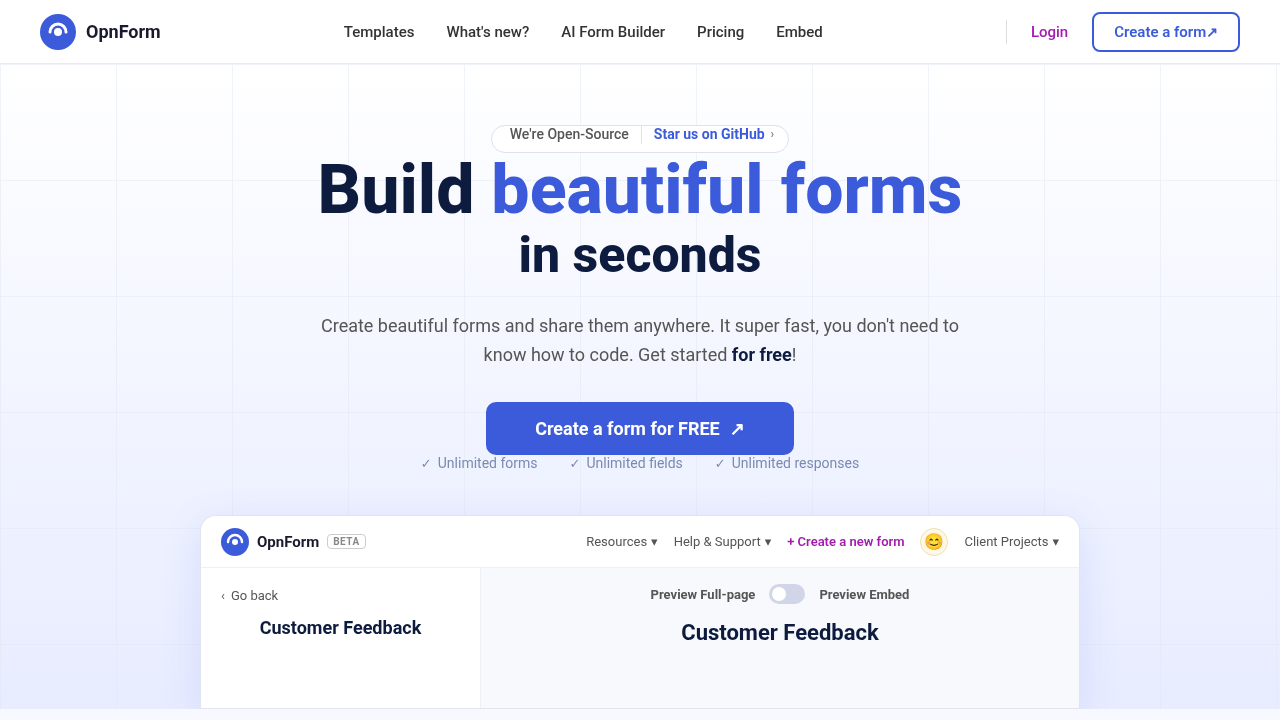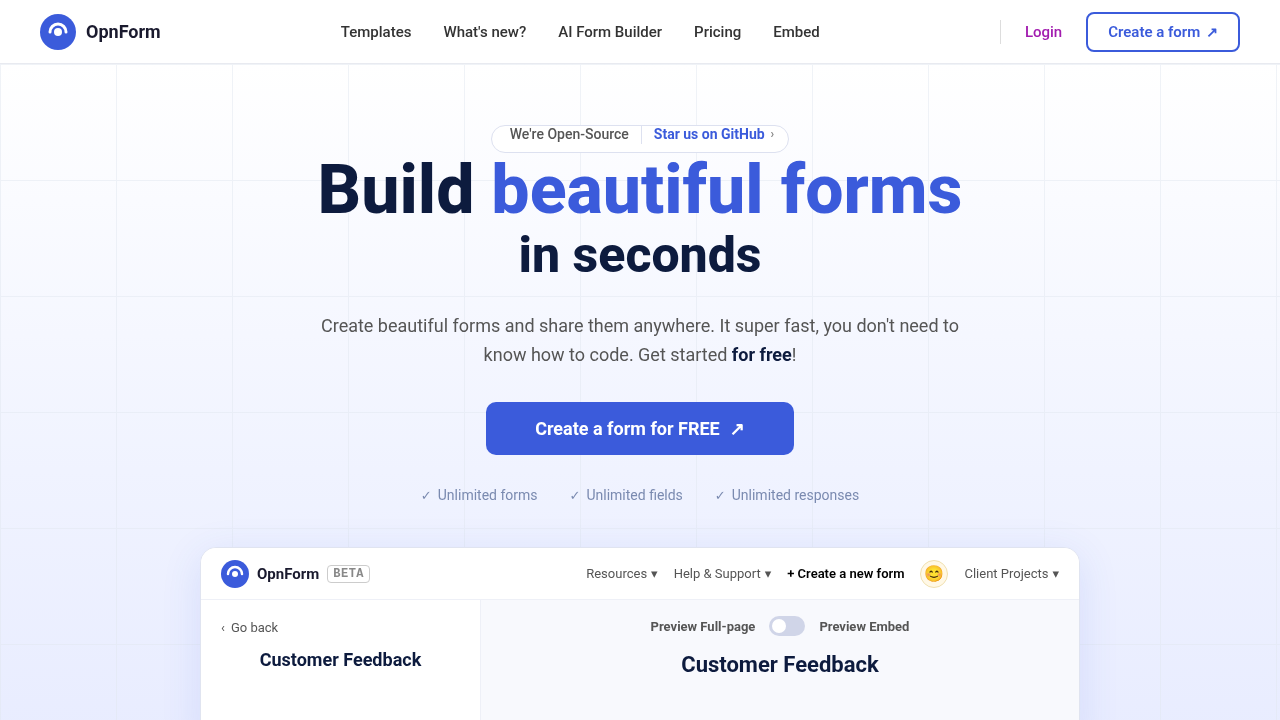--- a/index.html
+++ b/index.html
@@ -63,21 +63,20 @@
       font-weight: 500;
       color: #a21caf;
       background: none;
       border: none;
       cursor: pointer;
       text-decoration: none;
     }
     .btn-create-nav {
       display: flex;
       align-items: center;
-      gap: 6px;
       padding: 9px 20px;
       background: #fff;
       border: 2px solid #3b5bdb;
       border-radius: 8px;
       color: #3b5bdb;
       font-size: 15px;
       font-weight: 600;
       cursor: pointer;
       text-decoration: none;
     }
@@ -177,21 +176,20 @@
       gap: 10px;
       padding: 16px 49px;
       background: #3b5bdb;
       color: #fff;
       border-radius: 10px;
       font-size: 18px;
       font-weight: 700;
       border: none;
       cursor: pointer;
       text-decoration: none;
-      margin-bottom: 32px;
     }
 
     
     .features-row {
       display: flex;
       align-items: center;
       justify-content: center;
       gap: 32px;
       font-size: 14px;
       color: #7a8ab0;
@@ -236,44 +234,43 @@
       gap: 8px;
       font-weight: 700;
       font-size: 15px;
       color: #1a1a2e;
     }
     .app-logo-icon {
       width: 28px;
       height: 28px;
     }
     .beta-badge {
-      font-size: 12px;
+      font-size: 10px;
       font-weight: 700;
       color: #888;
       border: 1px solid #ccc;
       border-radius: 4px;
       padding: 1px 5px;
       letter-spacing: 0.5px;
-      font-family: Liberation Mono, monospace;
     }
     .app-nav-right {
       display: flex;
       align-items: center;
       gap: 16px;
       font-size: 13px;
       color: #555;
     }
     .app-nav-btn {
       display: flex;
       align-items: center;
       gap: 4px;
       cursor: pointer;
     }
     .app-nav-btn.create-new {
-      color: #000000;
+      color: #a21caf;
       font-weight: 600;
       text-align: right;
     }
     .app-nav-emoji {
       width: 28px;
       height: 28px;
       border-radius: 50%;
       background: #fff8e6;
       display: flex;
       align-items: center;

